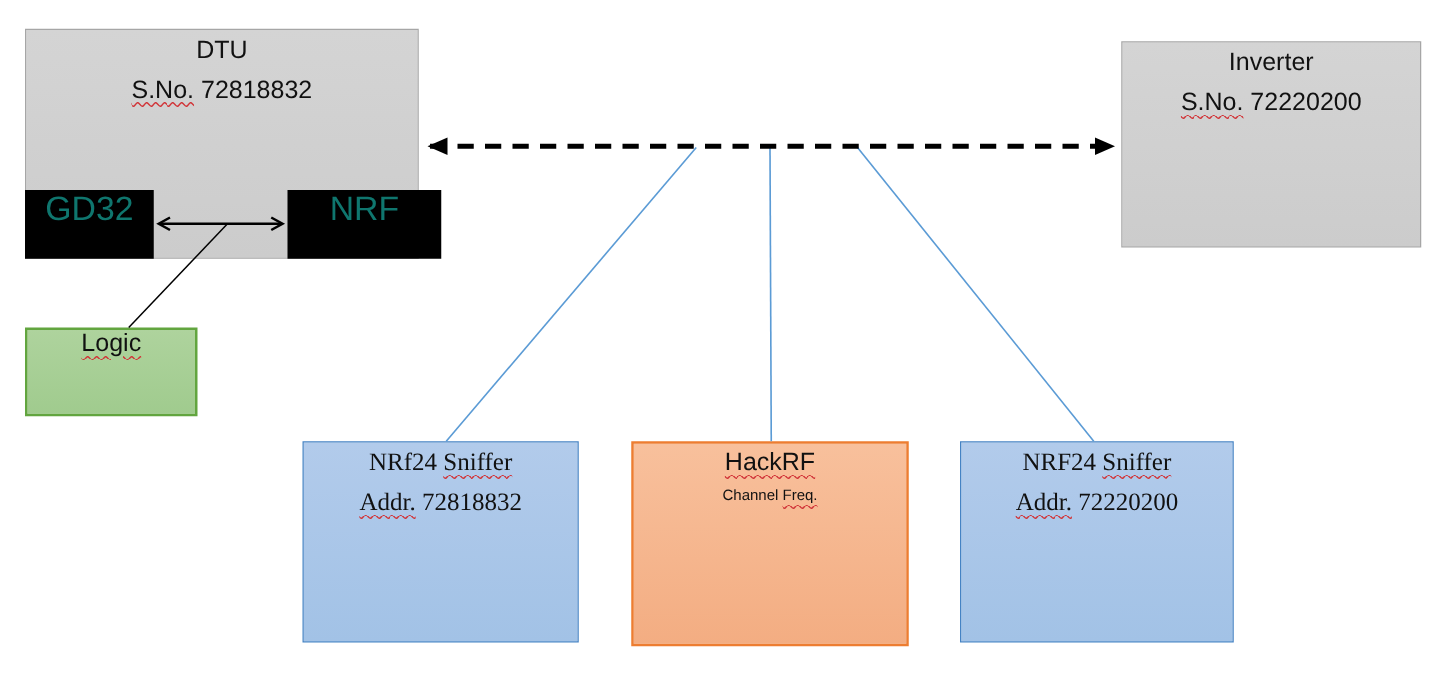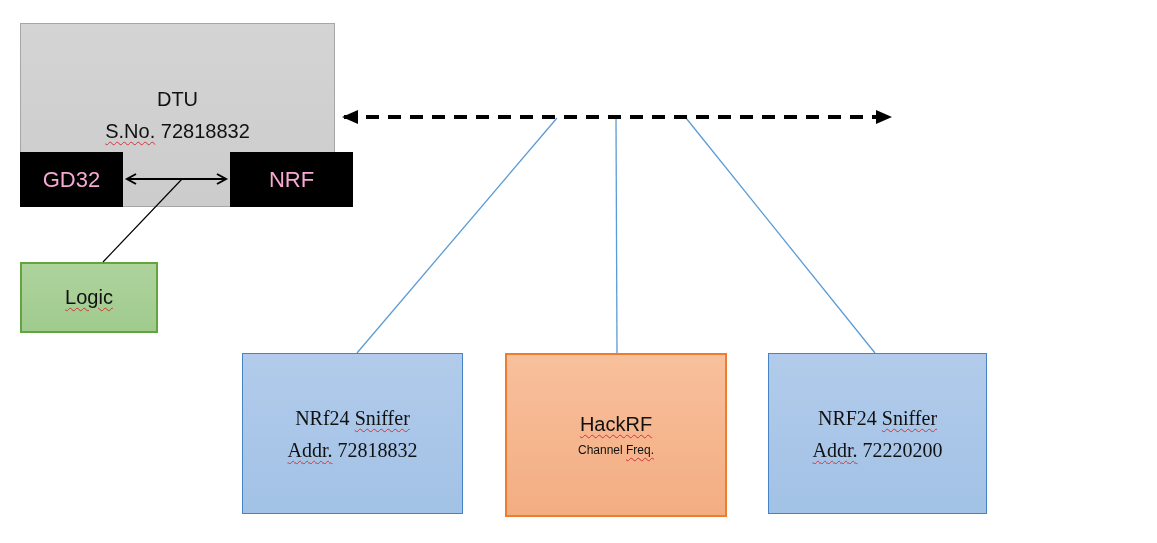--- a/index.html
+++ b/index.html
@@ -24,32 +24,31 @@
     height: 543px;
     z-index: 3;
     pointer-events: none;
   }
   .box {
     position: absolute;
     box-sizing: border-box;
     display: flex;
     flex-direction: column;
     align-items: center;
-    justify-content: center;
     text-align: center;
     z-index: 2;
   }
   .gray-box {
     background: linear-gradient(180deg, #d4d4d4 0%, #cccccc 100%);
     border: 1px solid #a6a6a6;
   }
   .black-box {
     background: #000000;
-    color: #f9a8d4;
-    font-size: 22px;
+    color: #0f766e;
+    font-size: 27px;
     z-index: 2;
   }
   .green-box {
     background: linear-gradient(180deg, #aed39d 0%, #a0cb8e 100%);
     border: 2px solid #62a53f;
   }
   .blue-box {
     background: linear-gradient(180deg, #b2cbeb 0%, #a2c2e6 100%);
     border: 1.5px solid #4583c4;
     font-family: Liberation Serif, serif;
@@ -92,20 +91,24 @@
   </div>
 
   <div class="box black-box nrf">
     <span>NRF</span>
   </div>
 
   <div class="box green-box logic">
     <span class="sp">Logic</span>
   </div>
 
+  <div class="box gray-box inverter two-line">
+    <div>Inverter</div>
+    <div><span class="sp">S.No.</span><span> 72220200</span></div>
+  </div>
 
   <div class="box blue-box sniffer1 two-line">
     <div><span>NRf24 </span><span class="sp">Sniffer</span></div>
     <div><span class="sp">Addr.</span><span> 72818832</span></div>
   </div>
 
   <div class="box orange-box hackrf">
     <div class="hack-title"><span class="sp">HackRF</span></div>
     <div class="hack-sub"><span>Channel </span><span class="sp">Freq.</span></div>
   </div>

